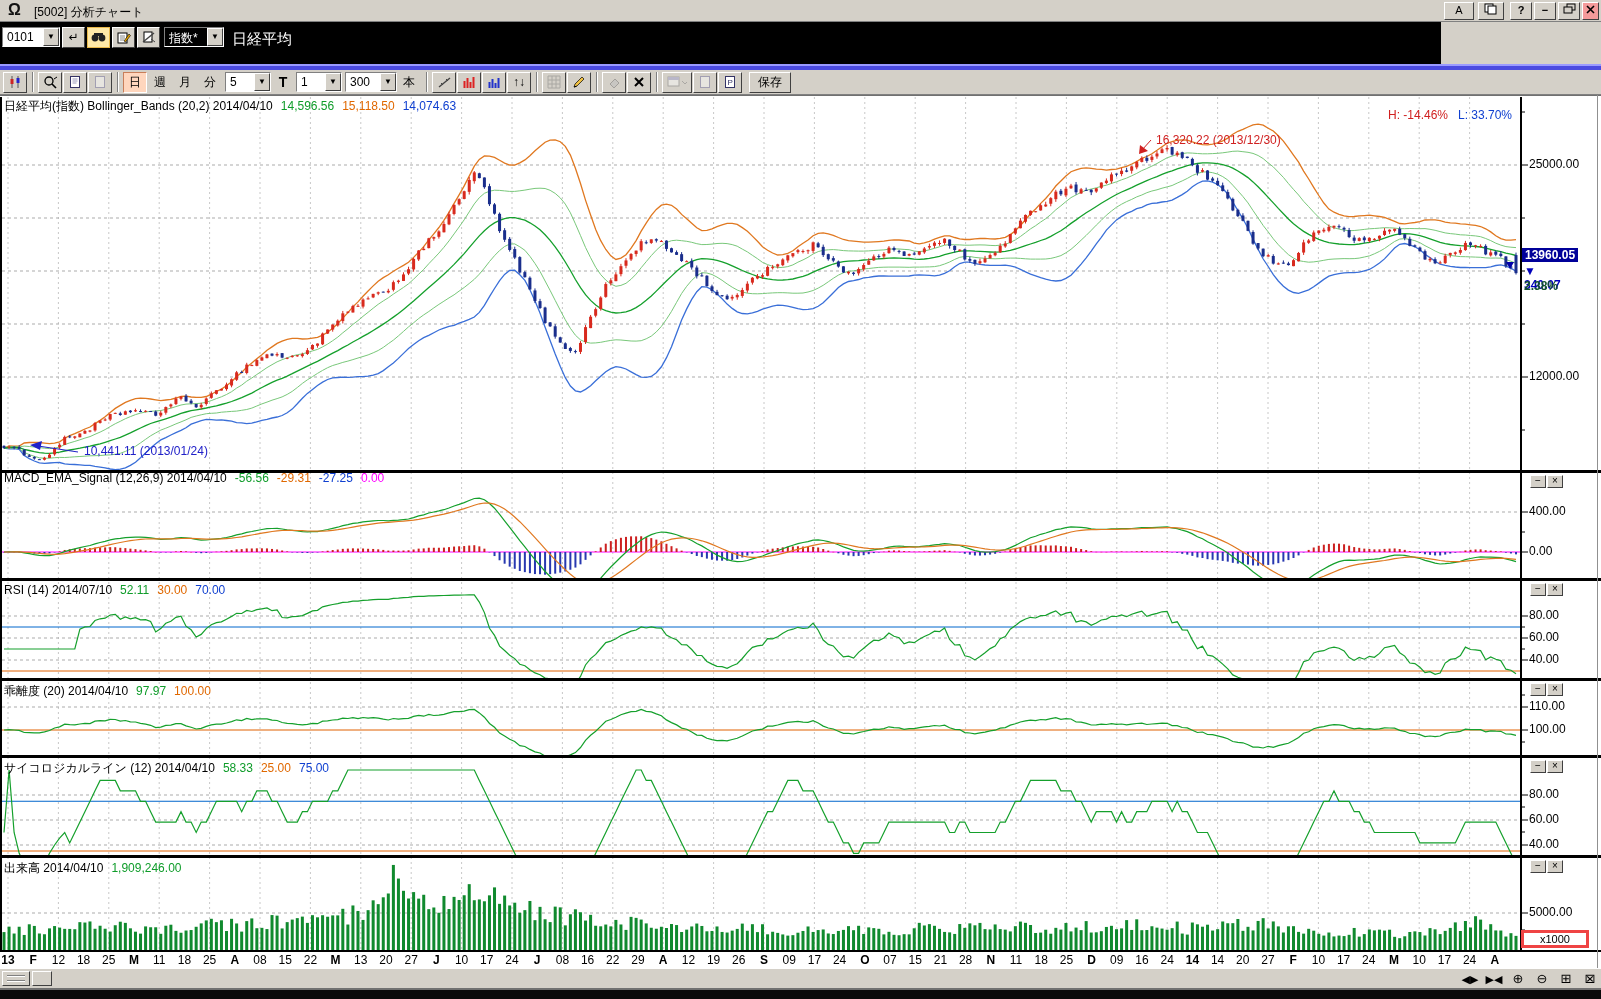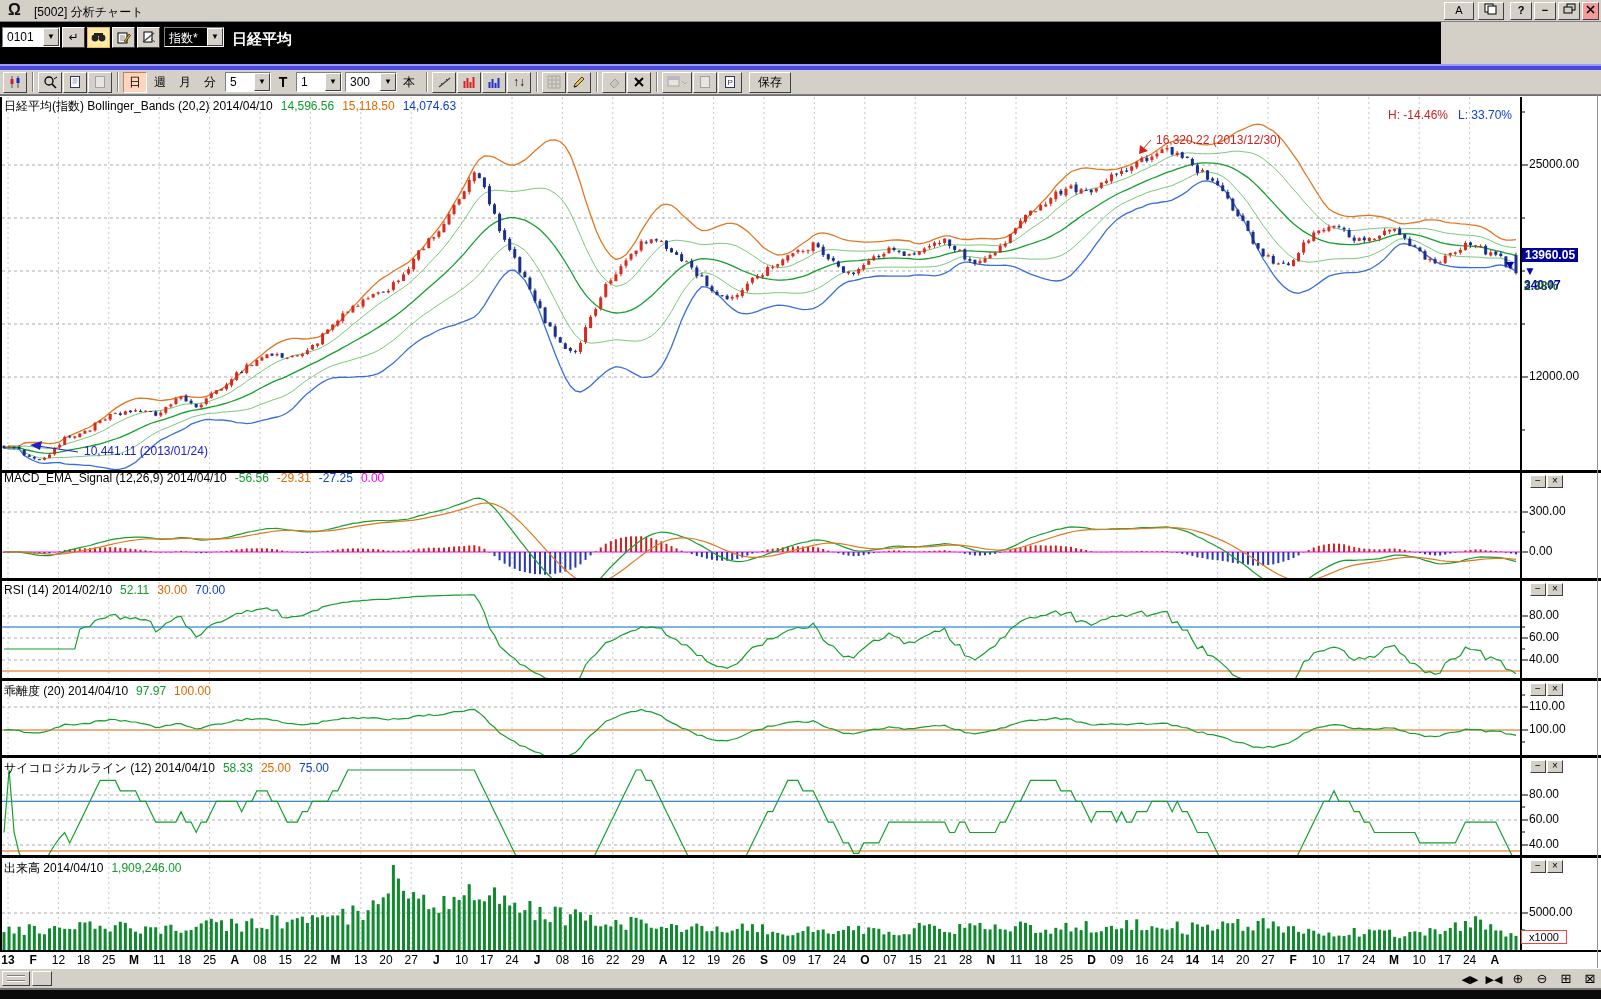--- a/index.html
+++ b/index.html
@@ -17,21 +17,21 @@
   #quote{left:0;top:22px;width:1441px;height:50px;background:#000;z-index:5}
   .q1{position:absolute;top:4px;height:22px;display:flex;align-items:center}
   .combo{display:inline-flex;height:20px;border:1px solid;border-color:#808080 #fff #fff #808080;background:#fff}
   .combo .cv{font-size:12px;padding:2px 4px;min-width:40px;color:#000;background:#fff}
   .combo .arr{width:16px;background:#d4d0c8;border:1px solid;border-color:#fff #404040 #404040 #fff;
     font-size:8px;text-align:center;line-height:16px;color:#000}
   .combo.dark .cv{background:#000;color:#fff}
   .tbbtn{width:23px;height:21px;background:#d4d0c8;border:1px solid;border-color:#fff #404040 #404040 #fff;
     display:inline-flex;align-items:center;justify-content:center;font-size:12px;color:#000;margin-left:2px}
   .tbbtn.hl{background:#ffe9a8;border-color:#e8b84a}
-  #quote .name{position:absolute;left:232px;top:8px;color:#fff;font-weight:bold;font-size:15px}
+  #quote .name{position:absolute;left:232px;top:8px;color:#fff;font-weight:normal;font-size:15px}
   .q2 span{position:absolute;top:50px;font-size:13px;white-space:nowrap}
   .wlab{color:#e8e8e8}
   .cyan{color:#55ccff;font-weight:bold}
   .bidred{color:#ff8a8a}
   #blueline{left:0;top:64px;width:1601px;height:6px;background:#4a4ae0;border-top:2px solid #9a9aff;z-index:5}
   
   #ctoolbar{left:0;top:70px;width:1601px;height:25px;background:#d4d0c8;border-bottom:1px solid #808080;z-index:5;
     display:flex;align-items:center;padding-left:3px}
   .tb{width:24px;height:21px;background:#d4d0c8;border:1px solid;border-color:#fff #404040 #404040 #fff;
     display:inline-flex;align-items:center;justify-content:center;font-size:12px;color:#000;margin-right:1px;flex:none}
@@ -47,21 +47,21 @@
   .phead{position:absolute;font-size:12px;color:#000;white-space:nowrap;background:rgba(255,255,255,.0)}
   .phead span{margin-right:8px}
   .vg{color:#0f9c2a}.vo{color:#e06800}.vb{color:#1040d0}.vm{color:#ff00ff}.vr{color:#d02020}
   .ylab{position:absolute;left:1529px;font-size:12px;color:#000;white-space:nowrap}
   .panectl{position:absolute;width:16px;height:13px;background:#d4d0c8;border:1px solid;border-color:#fff #404040 #404040 #fff;
     font-size:10px;line-height:10px;text-align:center;color:#000}
   .pricebox{position:absolute;left:1522px;top:248px;background:#000099;color:#fff;font-size:12px;padding:0 3px;font-weight:bold}
   .pchg{position:absolute;left:1524px;top:264px;color:#0000bb;font-size:12px;font-weight:bold}
   .ppct{position:absolute;left:1524px;top:279px;color:#14532d;font-size:12px;font-weight:bold}
   .annot{position:absolute;font-size:12px;white-space:nowrap}
-  .x1000{position:absolute;left:1521px;top:930px;border:1px solid #ef4444;background:#fff;font-size:11px;padding:0 7px;color:#000}
+  .x1000{position:absolute;left:1521px;top:930px;border:3px solid #ef4444;background:#fff;font-size:11px;padding:0 16px;color:#000}
   
   #hscroll{left:0;top:968px;width:1601px;height:20px;background:#d4d0c8;border-top:1px solid #fff;z-index:5}
   .grip{position:absolute;left:2px;top:2px;width:28px;height:15px;background:#d4d0c8;border:1px solid;border-color:#fff #404040 #404040 #fff}
   .grip i{display:block;border-top:1px solid #808080;border-bottom:1px solid #fff;margin:3px 4px 0 4px}
   .thumb{position:absolute;left:32px;top:2px;width:20px;height:15px;background:#d4d0c8;border:1px solid;border-color:#fff #404040 #404040 #fff}
   .navb{position:absolute;top:1px;width:20px;height:17px;font-size:11px;text-align:center;line-height:16px;color:#000;
     background:#d4d0c8;border:1px solid #d4d0c8}
   #blackstrip{left:0;top:988px;width:1601px;height:11px;background:#0a0a0a;border-top:2px solid #707070;z-index:5}
   svg text{font-family:"Liberation Sans","DejaVu Sans",sans-serif}
 </style>
@@ -1664,21 +1664,21 @@
   <span class="annot vr" style="left:1156px;top:133px">16,320.22 (2013/12/30)</span>
   <span class="annot" style="left:84px;top:444px;color:#2020c8">10,441.11 (2013/01/24)</span>
   <span class="pricebox">13960.05</span>
   <span class="pchg">▼ 340.07</span>
   <span class="ppct">2.38%</span>
 
   <div class="phead" style="left:4px;top:471px">
     <span>MACD_EMA_Signal (12,26,9) 2014/04/10</span><span class="vg">-56.56</span><span class="vo">-29.31</span><span class="vb">-27.25</span><span class="vm">0.00</span>
   </div>
   <div class="phead" style="left:4px;top:583px">
-    <span>RSI (14) 2014/02/10</span><span class="vg">52.11</span><span class="vo">30.00</span><span class="vb">70.00</span>
+    <span>RSI (14) 2014/07/10</span><span class="vg">52.11</span><span class="vo">30.00</span><span class="vb">70.00</span>
   </div>
   <div class="phead" style="left:4px;top:683px">
     <span>乖離度 (20) 2014/04/10</span><span class="vg">97.97</span><span class="vo">100.00</span>
   </div>
   <div class="phead" style="left:4px;top:760px">
     <span>サイコロジカルライン (12) 2014/04/10</span><span class="vg">58.33</span><span class="vo">25.00</span><span class="vb">75.00</span>
   </div>
   <div class="phead" style="left:4px;top:860px">
     <span>出来高 2014/04/10</span><span class="vg">1,909,246.00</span>
   </div>
@@ -1689,21 +1689,21 @@
   <div class="panectl" style="left:1530px;top:583px">−</div>
   <div class="panectl" style="left:1547px;top:583px">×</div>
   <div class="panectl" style="left:1530px;top:683px">−</div>
   <div class="panectl" style="left:1547px;top:683px">×</div>
   <div class="panectl" style="left:1530px;top:760px">−</div>
   <div class="panectl" style="left:1547px;top:760px">×</div>
   <div class="panectl" style="left:1530px;top:860px">−</div>
   <div class="panectl" style="left:1547px;top:860px">×</div>
 <span class="ylab" style="top: 157px;">25000.00</span>
     <span class="ylab" style="top: 369px;">12000.00</span>
-    <span class="ylab" style="top: 504px;">300.00</span>
+    <span class="ylab" style="top: 504px;">400.00</span>
     <span class="ylab" style="top: 544px;">0.00</span>
     <span class="ylab" style="top: 608px;">80.00</span>
     <span class="ylab" style="top: 630px;">60.00</span>
     <span class="ylab" style="top: 652px;">40.00</span>
     <span class="ylab" style="top: 699px;">110.00</span>
     <span class="ylab" style="top: 722px;">100.00</span>
     <span class="ylab" style="top: 787px;">80.00</span>
     <span class="ylab" style="top: 812px;">60.00</span>
     <span class="ylab" style="top: 837px;">40.00</span>
     <span class="ylab" style="top: 905px;">5000.00</span>

